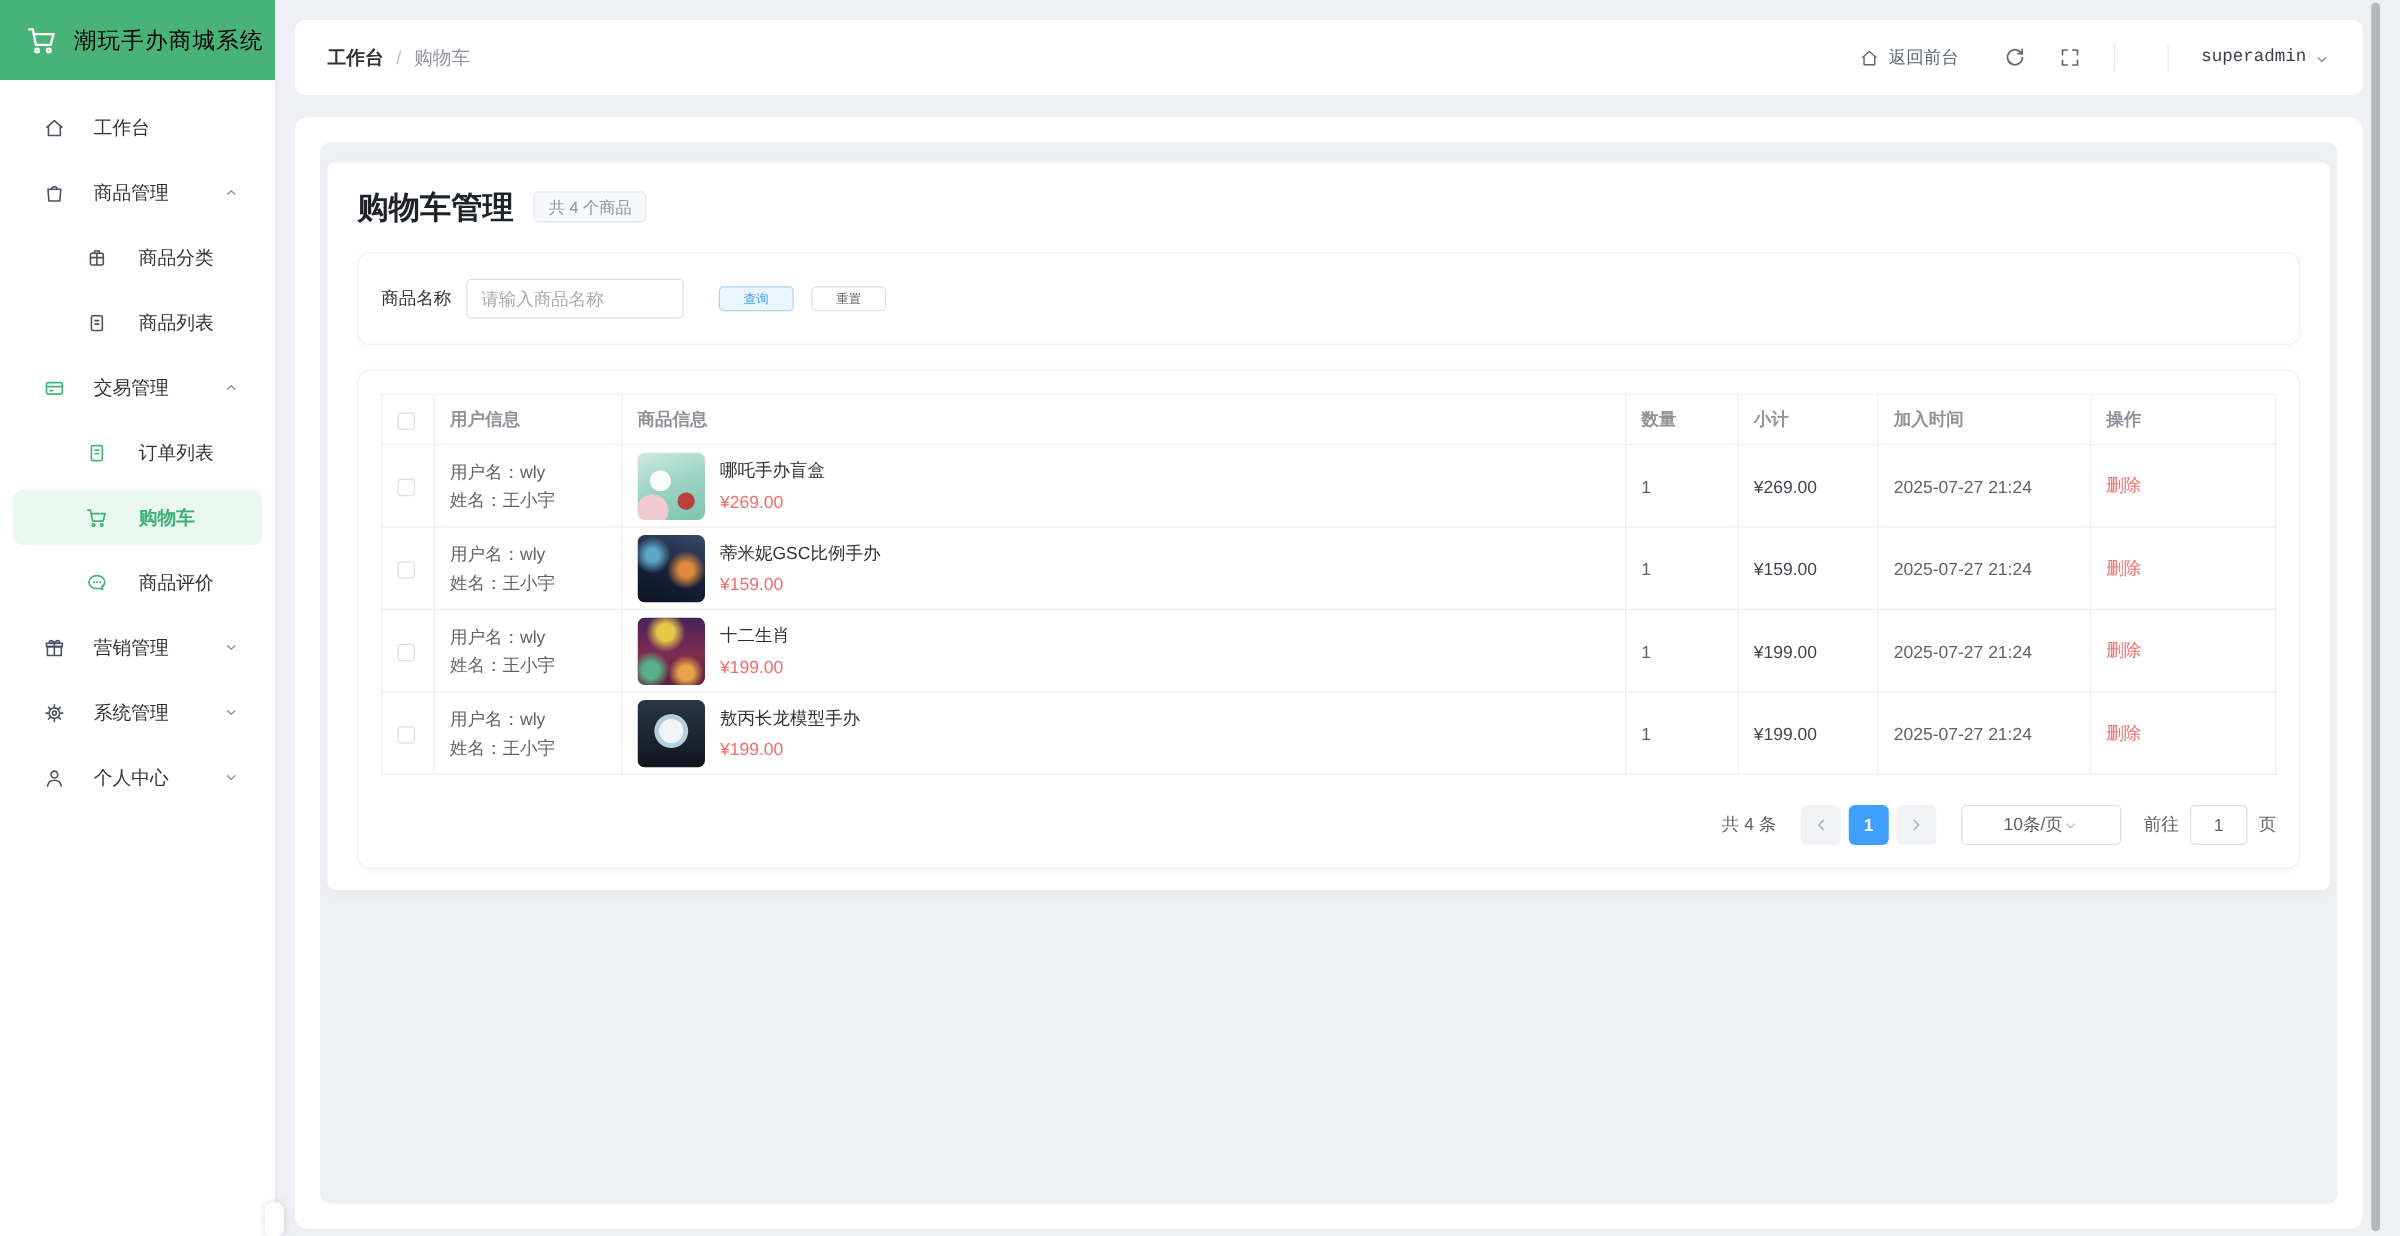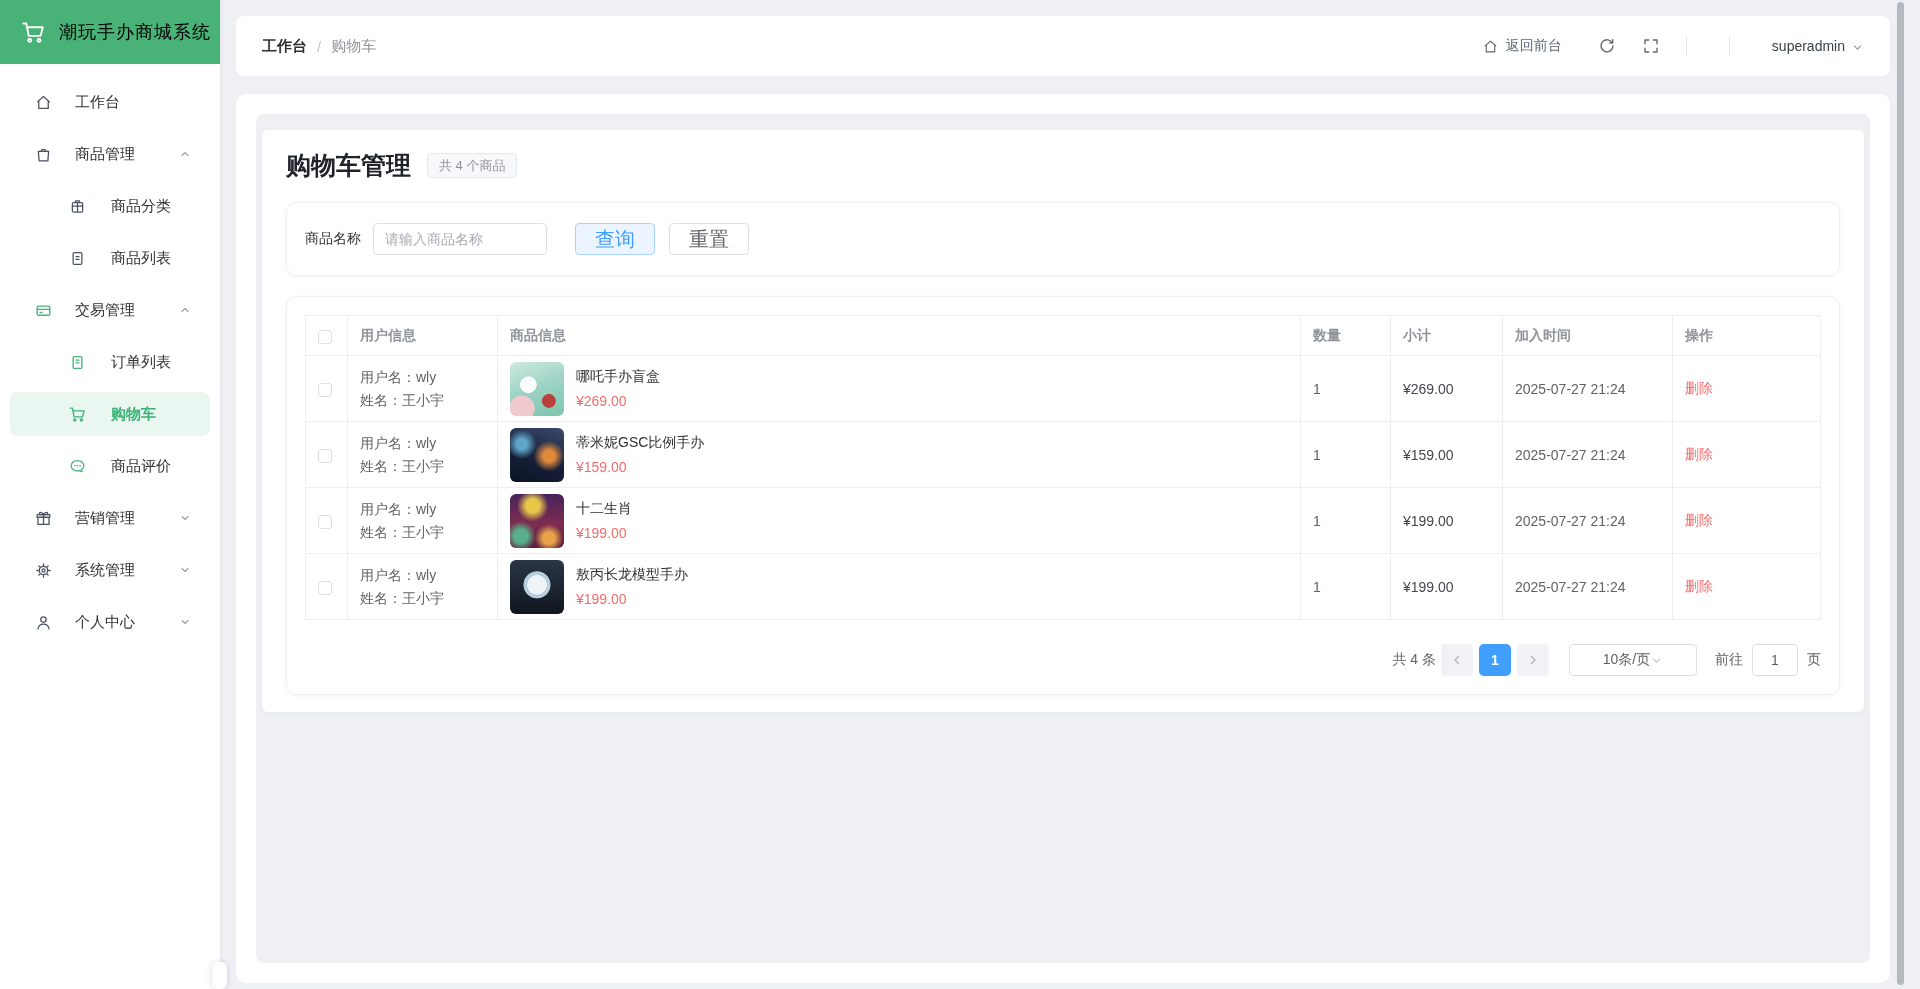--- a/index.html
+++ b/index.html
@@ -41,21 +41,21 @@
   .crumb-sep{margin:0 10px;color:#c0c4cc;}
   .crumb-cur{color:#909399;}
   .hright{display:flex;align-items:center;color:#5f6672;}
   .backfront{display:flex;align-items:center;cursor:pointer;font-size:14px;color:#5f6672;}
   .backfront svg{width:17px;height:17px;margin-right:7px;}
   .hicon{width:18px;height:18px;cursor:pointer;color:#5f6672;}
   .hicon.refresh{margin-left:36px;}
   .hicon.fullscreen{margin-left:26px;}
   .vdiv{width:1px;height:22px;background:#e4e7ed;margin-left:26px;}
   .vdiv.second{margin-left:42px;}
-  .userbox{display:flex;align-items:flex-end;margin-left:42px;cursor:pointer;}
+  .userbox{display:flex;align-items:flex-end;margin-left:26px;cursor:pointer;font-family:Liberation Mono, monospace;}
   .username{font-size:14px;color:#3a3f45;}
   .userbox .chev{width:13px;height:13px;color:#909399;margin-left:6px;}
 
   
   .wrapper{position:absolute;left:236px;top:94px;width:1654px;height:889px;background:#fff;
       border-radius:10px;padding:20px;z-index:1;}
   .panel{width:100%;height:100%;background:#eef0f4;border-radius:8px;padding:16px 6px 0;}
   .page-card{background:#fff;border-radius:6px;height:582px;padding:14px 24px 24px;
       box-shadow:0 2px 10px rgba(31,35,41,.03);}
 
@@ -64,21 +64,21 @@
   .badge{margin-left:16px;font-size:13px;color:#909399;background:#f7f8fa;border:1px solid #e4e7ed;
       border-radius:4px;padding:5px 11px;line-height:1;}
 
   
   .search-card{margin-top:16px;border:1px solid #eef0f2;border-radius:10px;padding:20px 18px;
       box-shadow:0 1px 6px rgba(31,35,41,.04);display:flex;align-items:center;}
   .s-label{font-size:14px;color:#303133;margin-right:12px;}
   .s-input{width:174px;height:32px;border:1px solid #dcdfe6;border-radius:4px;padding:0 11px;
       font-size:14px;color:#606266;outline:none;font-family:inherit;}
   .s-input::placeholder{color:#a8abb2;}
-  .btn{height:32px;border-radius:4px;font-size:20px;padding:0 19px;cursor:pointer;font-family:inherit;}
+  .btn{height:20px;border-radius:4px;font-size:10px;padding:0 19px;cursor:pointer;font-family:inherit;}
   .btn-query{margin-left:28px;background:#ecf5ff;border:1px solid #a9d3ff;color:#409eff;}
   .btn-reset{margin-left:14px;background:#fff;border:1px solid #dcdfe6;color:#606266;}
 
   
   .table-card{margin-top:20px;border:1px solid #eef0f2;border-radius:10px;padding:18px;
       box-shadow:0 1px 6px rgba(31,35,41,.04);}
   table{width:100%;border-collapse:collapse;table-layout:fixed;font-size:14px;}
   th,td{border:1px solid #ebeef5;text-align:left;}
   th{height:40px;padding:0 12px;color:#909399;font-weight:700;background:#fff;}
   td{height:66px;padding:5px 12px;color:#606266;}
@@ -105,21 +105,21 @@
       radial-gradient(circle at 50% 46%,#eef4f8 0 24%,#b9cddd 25% 33%,rgba(185,205,221,0) 35%),
       linear-gradient(180deg,#2a3545 0%,#10161f 100%);}
   .pmeta{margin-left:12px;}
   .pname{color:#303133;margin-bottom:7px;cursor:pointer;}
   .pprice{color:#f56c6c;}
   .subtotal{color:#43474d;}
   .del{color:#f56c6c;cursor:pointer;}
 
   
   .pager{margin-top:24px;display:flex;align-items:center;justify-content:flex-end;font-size:14px;color:#606266;}
-  .pg-total{margin-right:5px;}
+  .pg-total{margin-right:20px;}
   .pg-btn{width:32px;height:32px;border-radius:5px;background:#f0f2f5;display:flex;align-items:center;
       justify-content:center;color:#adb2bb;cursor:pointer;}
   .pg-btn svg{width:12px;height:12px;}
   .pg-cur{width:32px;height:32px;border-radius:5px;background:#409eff;color:#fff;font-weight:700;
       display:flex;align-items:center;justify-content:center;margin:0 6px;cursor:pointer;}
   .pg-prev{margin-left:0;}
   .pg-size{width:128px;height:32px;border:1px solid #dcdfe6;border-radius:4px;margin-left:20px;
       display:flex;align-items:center;justify-content:center;padding:0 12px;cursor:pointer;color:#606266;}
   .pg-size .chev{width:13px;height:13px;color:#c0c4cc;}
   .pg-goto{margin-left:18px;}

